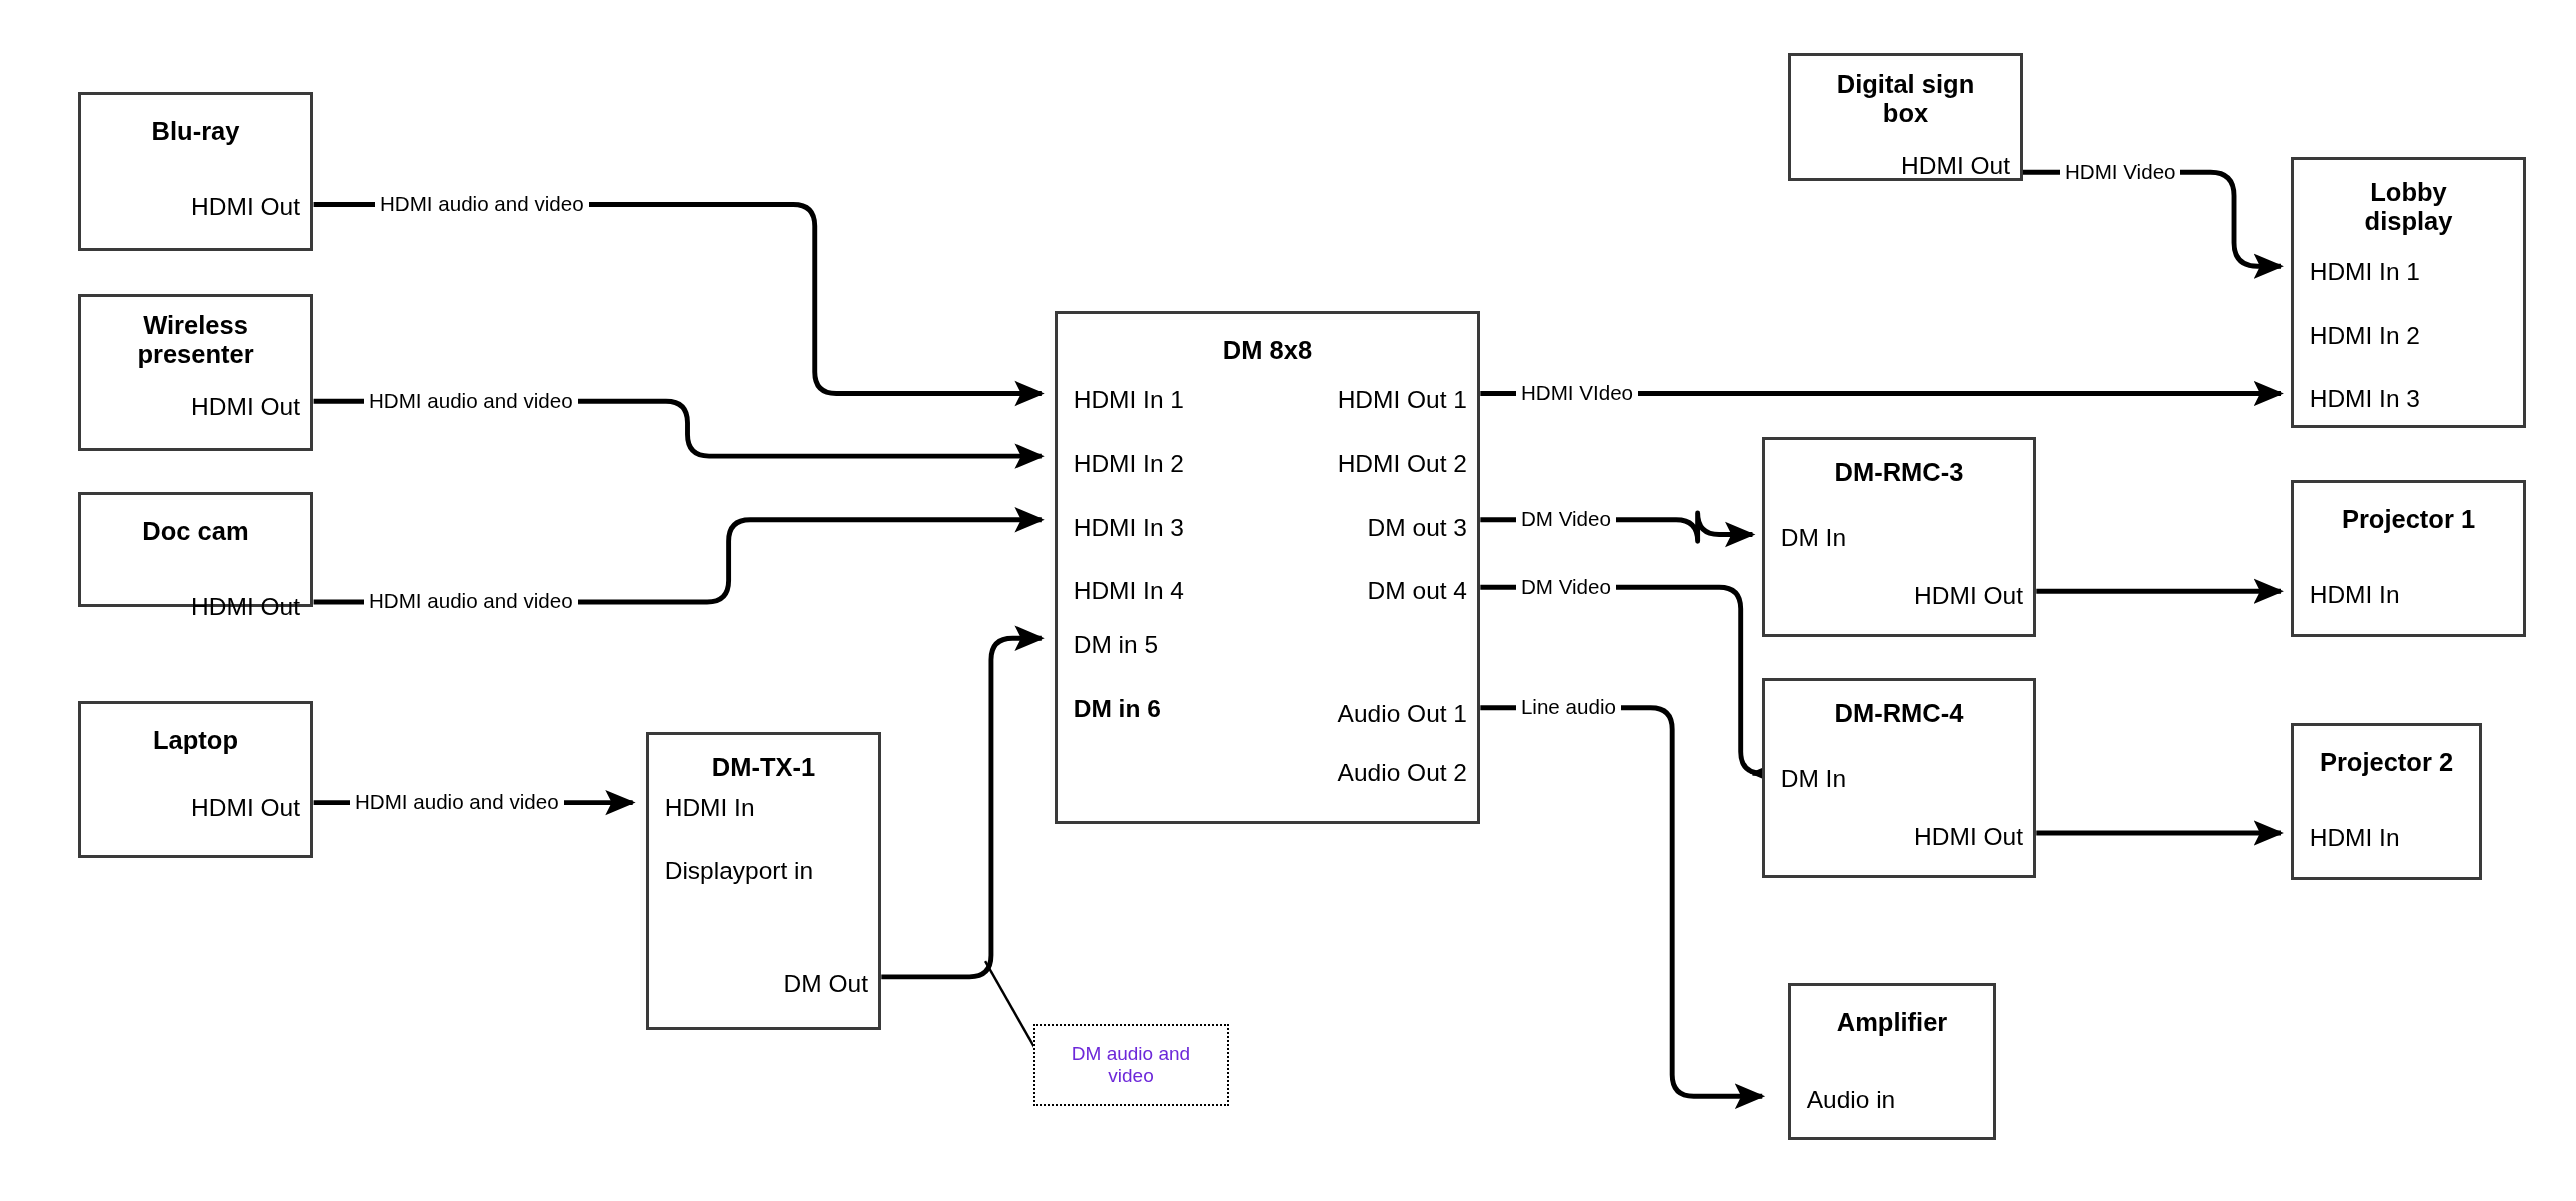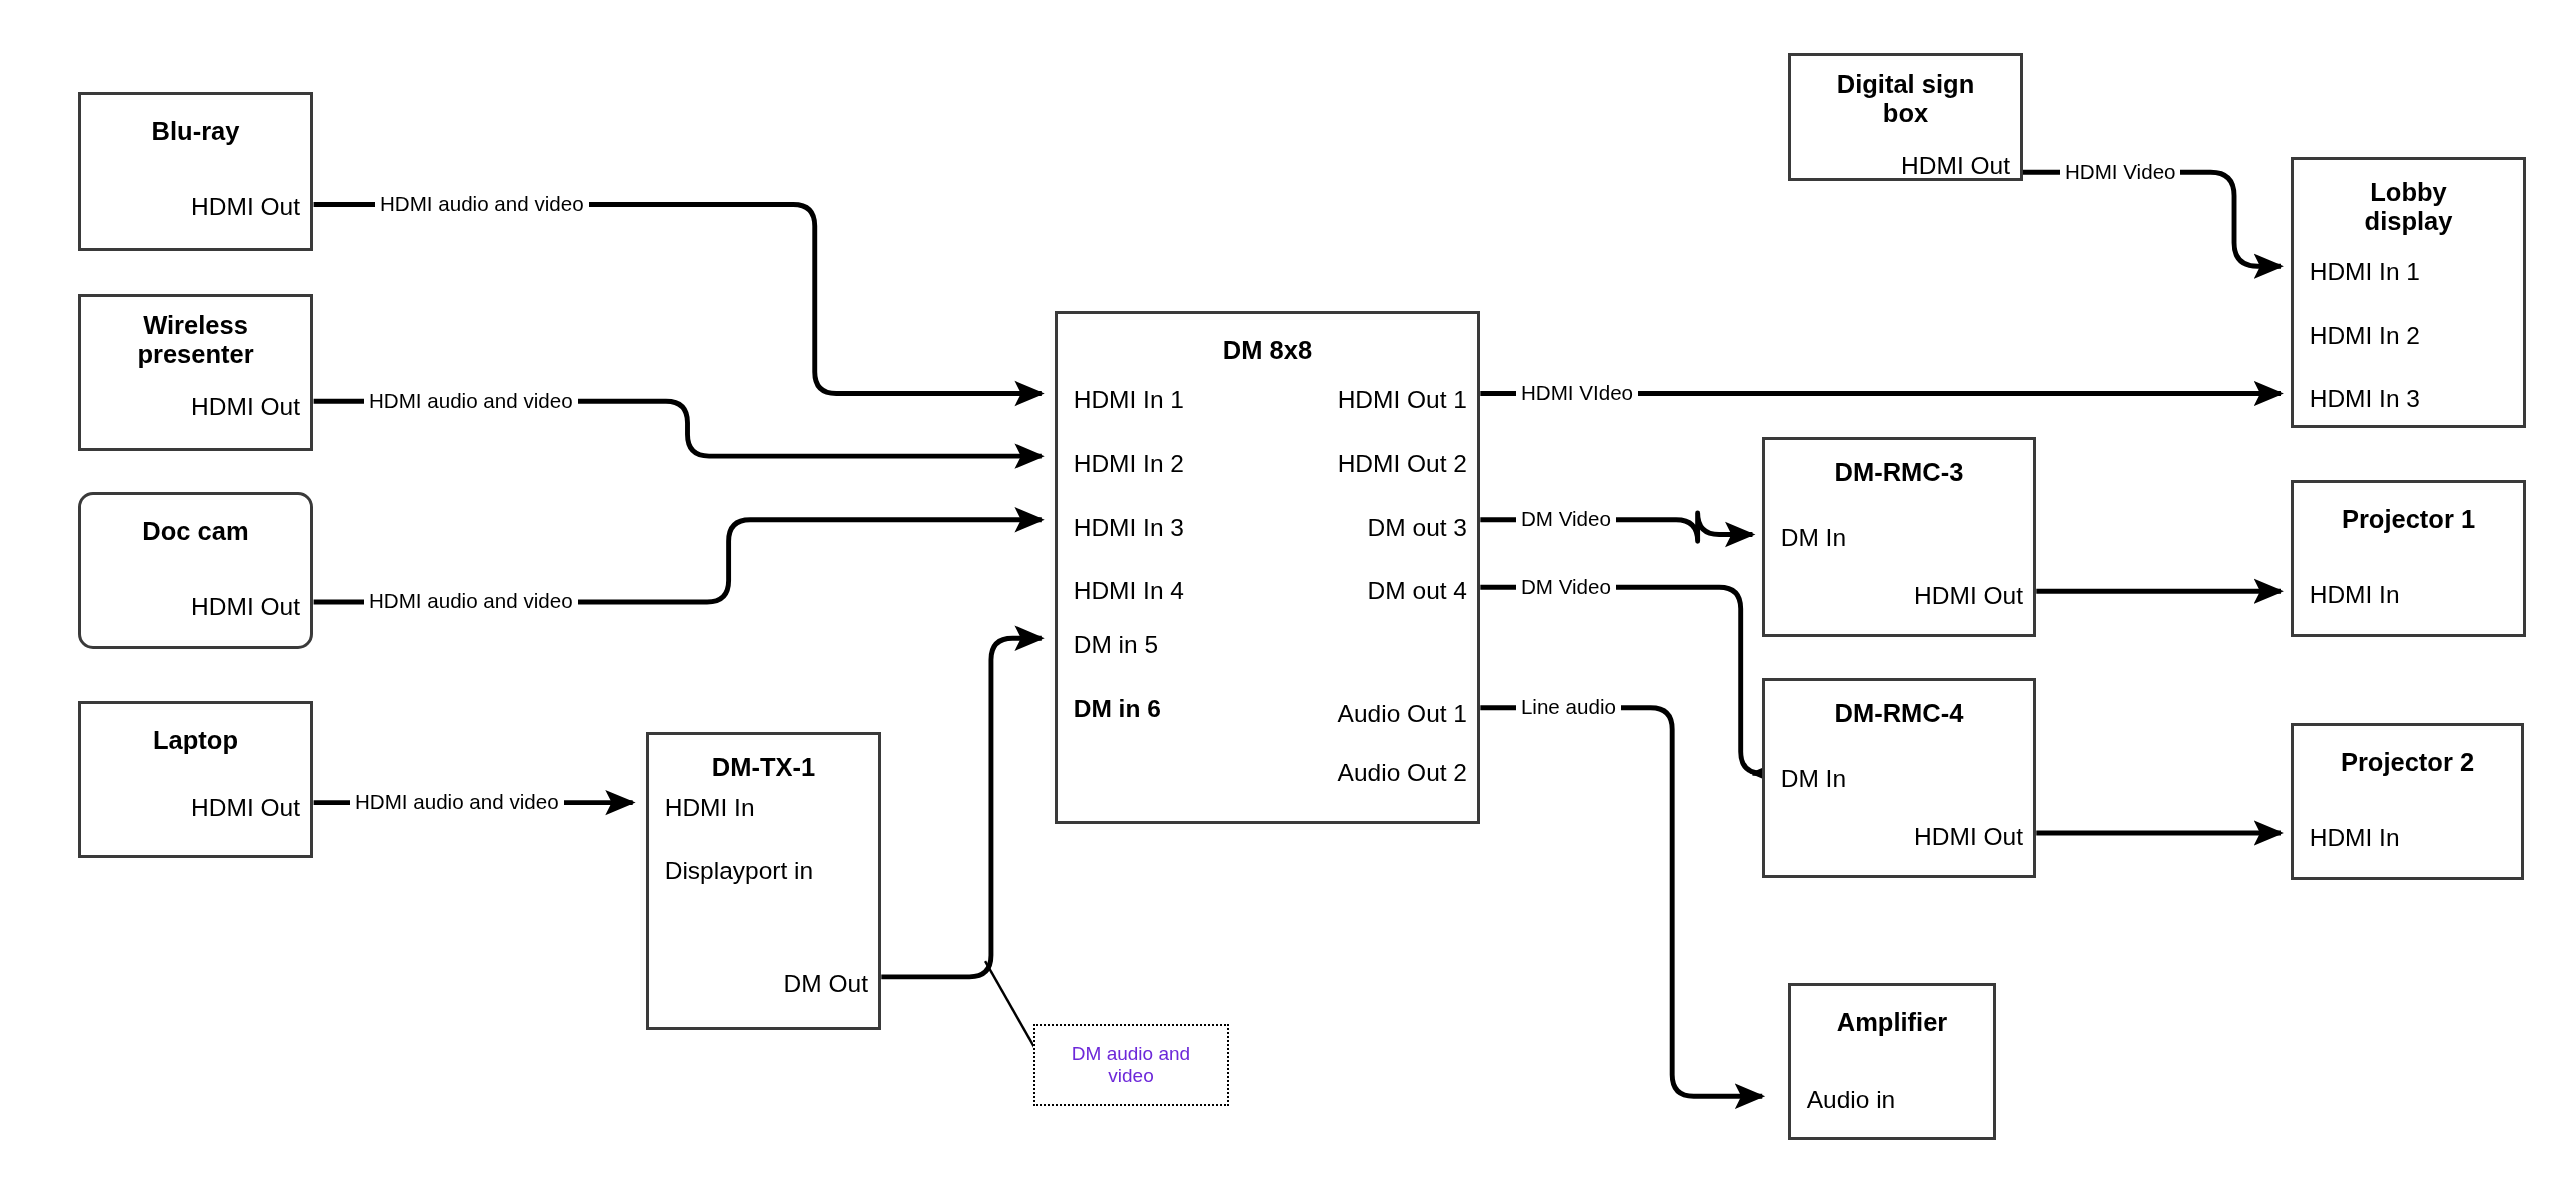--- a/index.html
+++ b/index.html
@@ -133,21 +133,21 @@
     <div class="node-title" style="top:21.5px;">Blu-ray</div>
     <div class="port right" style="top:100px;">HDMI Out</div>
   </div>
 
   <div class="node" style="left:78px; top:294px; width:235px; height:157px;">
     <div class="node-title" style="top:13.7px;">Wireless</div>
     <div class="node-title" style="top:43px;">presenter</div>
     <div class="port right" style="top:98px;">HDMI Out</div>
   </div>
 
-  <div class="node" style="left:78px; top:492px; width:235px; height:157px;border-radius:15px;">
+  <div class="node" style="left:78px; top:492px; width:235px; height:115px;">
     <div class="node-title" style="top:21.5px;">Doc cam</div>
     <div class="port right" style="top:100px;">HDMI Out</div>
   </div>
 
   <div class="node" style="left:78px; top:701px; width:235px; height:157px;">
     <div class="node-title" style="top:21.5px;">Laptop</div>
     <div class="port right" style="top:92px;">HDMI Out</div>
   </div>
 
   <div class="node" style="left:646px; top:732px; width:235px; height:298px;">
@@ -199,21 +199,21 @@
     <div class="node-title" style="top:17.6px;">DM-RMC-4</div>
     <div class="port left" style="top:86px;">DM In</div>
     <div class="port right" style="top:144px;">HDMI Out</div>
   </div>
 
   <div class="node" style="left:2291px; top:480px; width:235px; height:157px;padding-left:8px;">
     <div class="node-title" style="top:21.5px;">Projector 1</div>
     <div class="port left" style="top:100px;">HDMI In</div>
   </div>
 
-  <div class="node" style="left:2291px; top:723px; width:233px; height:157px;">
+  <div class="node" style="left:2291px; top:723px; width:191px; height:157px;">
     <div class="node-title" style="top:21.5px;">Projector 2</div>
     <div class="port left" style="top:100px;">HDMI In</div>
   </div>
 
   <div class="node" style="left:1788px; top:983px; width:208px; height:157px;">
     <div class="node-title" style="top:21.5px;">Amplifier</div>
     <div class="port left" style="top:102px;">Audio in</div>
   </div>
 
   <div class="edge-label" style="left:375px; top:194px;">HDMI audio and video</div>

